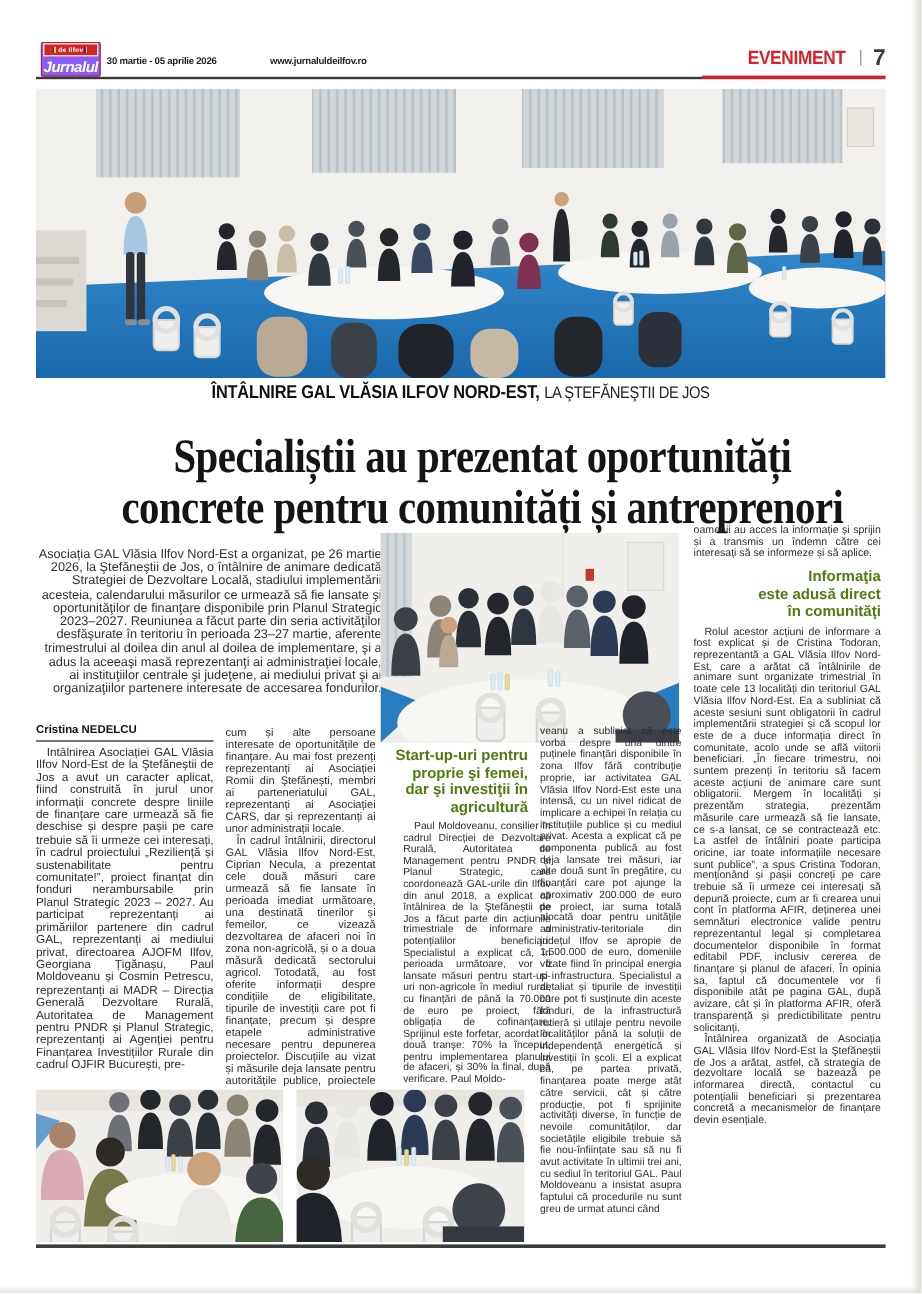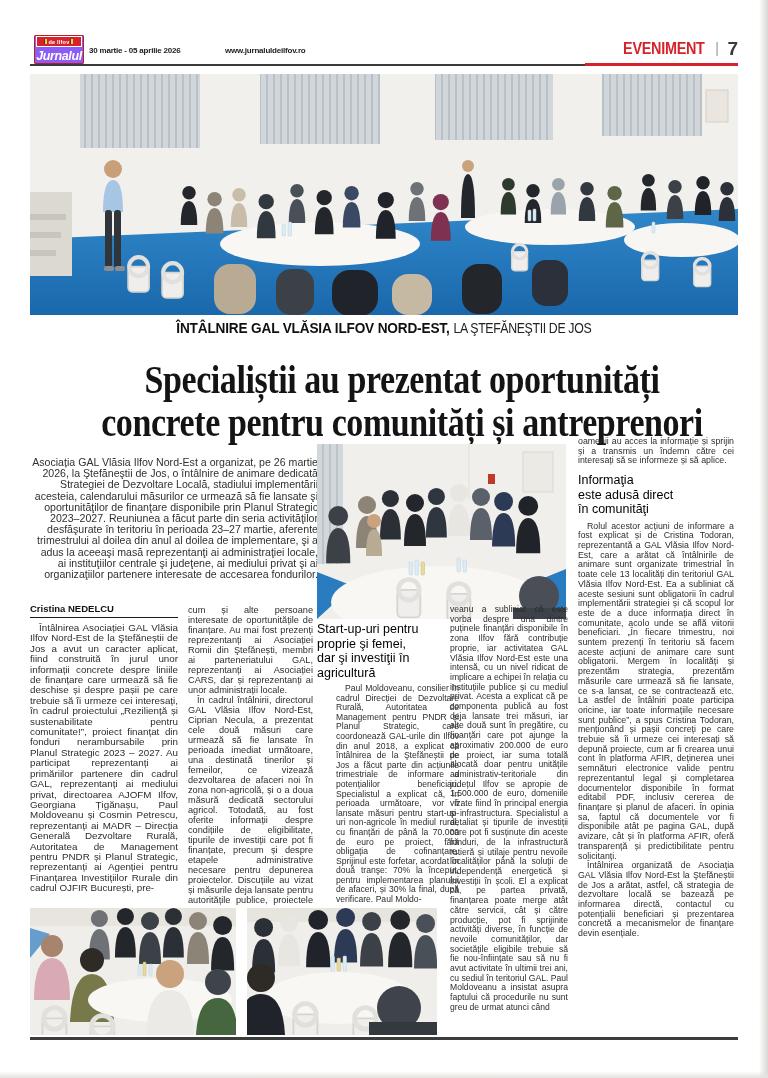--- a/index.html
+++ b/index.html
@@ -50,21 +50,21 @@
   .byline{left:30px;top:603px;width:148px;font-size:9.5px;font-weight:bold;color:#111;
         border-bottom:1.5px solid #1a1a1a;padding-bottom:3px;}
   .col{overflow:hidden;text-align:justify;color:#2d2d2d;}
   .col p{margin:0;}
   .col p.indent{text-indent:9px;}
   .col1{left:30px;top:623px;width:148px;height:282px;font-size:9.8px;line-height:10.4px;}
   .col2{left:188px;top:605px;width:125px;height:300px;font-size:9.2px;line-height:10px;}
   .col3{left:317px;top:684px;width:123px;height:219px;font-size:8.6px;line-height:9.6px;margin-left:19px;}
   .col4{left:450px;top:605px;width:118px;height:429px;font-size:8.6px;line-height:9.7px;}
   .col5{left:578px;top:437px;width:156px;height:598px;font-size:8.8px;line-height:9.7px;}
-  .subhead{font-weight:normal;color:#000000;text-align:left;white-space:pre-line;}
+  .subhead{font-weight:bold;color:#4d7c0f;text-align:right;white-space:pre-line;}
   .subhead1{left:317px;top:622px;width:123px;font-size:12.5px;line-height:14.5px;}
   .subhead2{font-size:12.5px;line-height:14.5px;margin:7px 0 5px;}
 
   .end-rule{left:30px;top:1037px;width:708px;height:3px;background:#3c3c3c;}
   .edge-r{right:0;top:0;width:9px;height:1078px;background:linear-gradient(to right,rgba(255,255,255,0),#d9d8d5);}
   .edge-b{left:0;bottom:0;width:768px;height:7px;background:linear-gradient(to bottom,rgba(255,255,255,0),#e3e2df);}
 </style>
 </head>
 <body>
 

